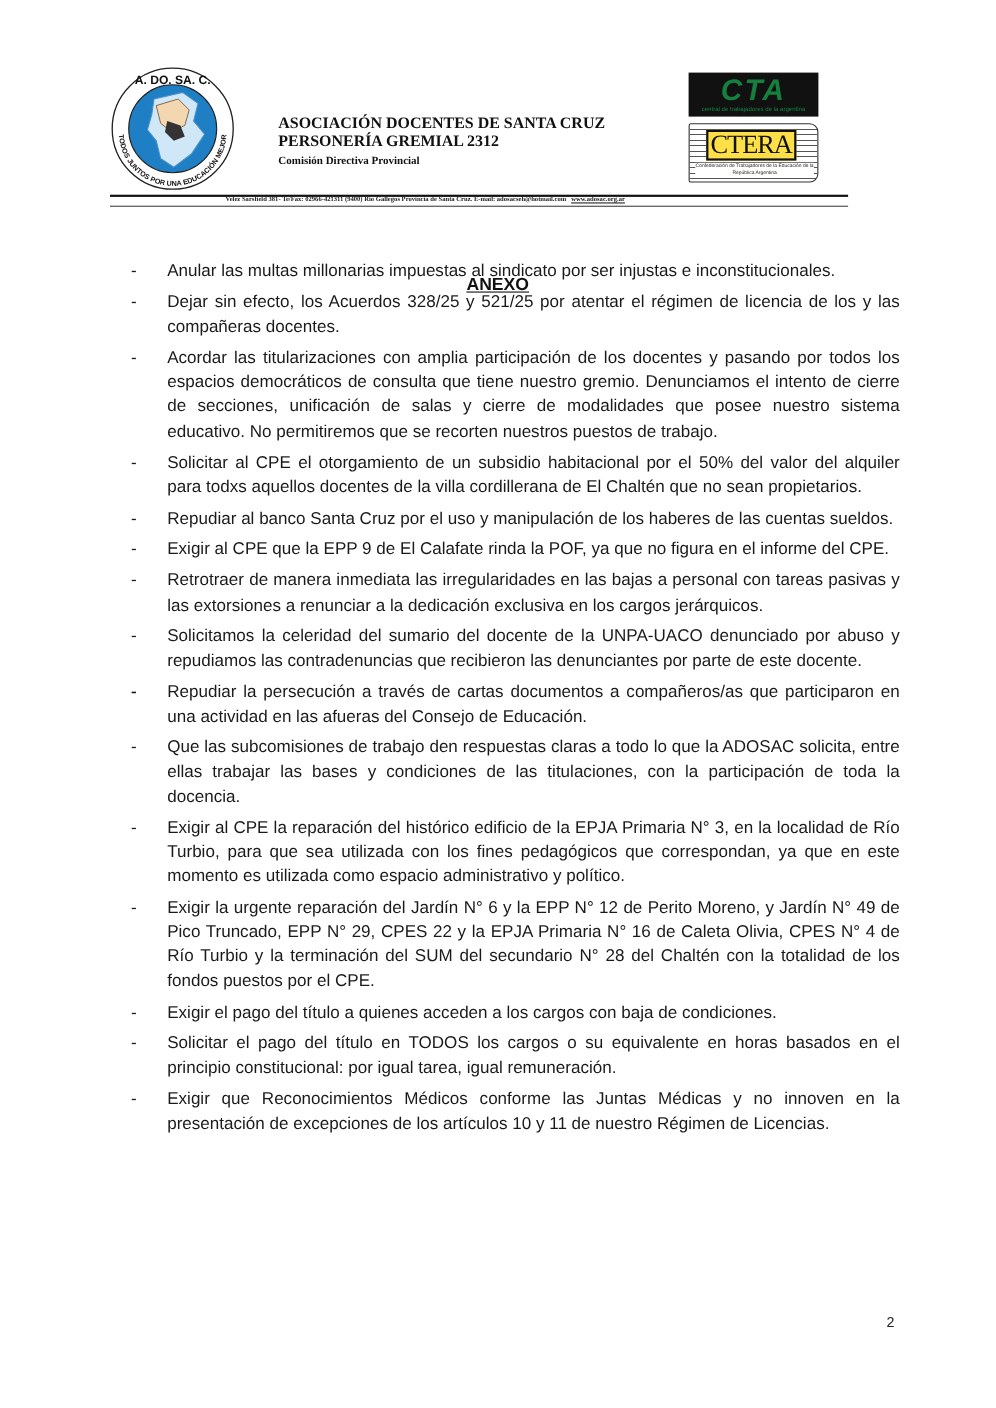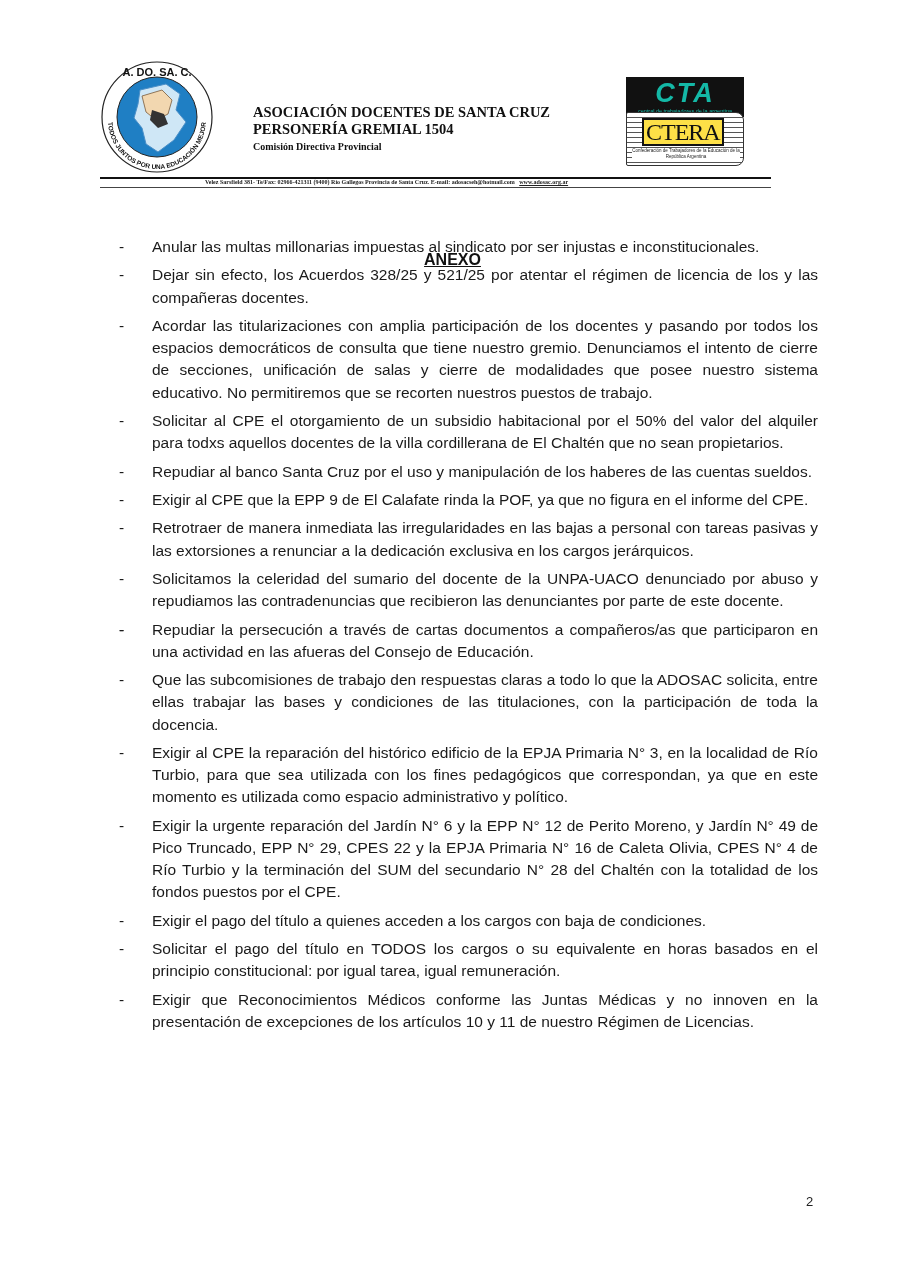--- a/index.html
+++ b/index.html
@@ -4,21 +4,21 @@
 <style>
   html, body { margin:0; padding:0; background:#ffffff; }
   body { width:905px; height:1280px; position:relative; overflow:hidden; font-family:"Liberation Sans", sans-serif; color:#1a1a1a; }
 
   
   .logo-left { position:absolute; left:96px; top:60px; width:122px; height:114px; }
   .header-text { position:absolute; left:253px; top:104px; width:340px; font-family:"Liberation Serif", serif; font-weight:bold; color:#111; }
   .header-text div { font-size:14.5px; line-height:17px; }
   .header-text .l3 { font-size:10px; }
   .logo-right { position:absolute; left:626px; top:66px; width:118px; height:100px; }
-  .cta-box { position:absolute; left:0; top:11px; width:118px; height:40px; background:#111; color:#14b8a6; }
+  .cta-box { position:absolute; left:0; top:0; width:118px; height:40px; background:#111; color:#15803d; }
   .cta-word { position:absolute; left:0; top:2px; width:118px; text-align:center; font-family:"Liberation Sans", sans-serif; font-weight:bold; font-style:italic; font-size:27px; letter-spacing:2px; line-height:28px; }
   .cta-sub { position:absolute; left:0; top:30px; width:118px; text-align:center; font-size:5.5px; line-height:8px; }
   .ctera-box { position:absolute; left:0; top:46px; width:116px; height:52px; border:1px solid #333; border-radius:2px 8px 8px 2px;
      background: repeating-linear-gradient(to bottom, #fff 0px, #fff 4px, #555 4px, #555 5px); }
   .ctera-word { position:absolute; left:16px; top:52px; font-family:"Liberation Serif", serif; font-size:24px; letter-spacing:-1px; color:#111; background:#fde047; padding:0 2px; line-height:24px; border:2px double #111; }
   .ctera-sub { position:absolute; left:6px; top:82px; width:108px; text-align:center; font-size:4.5px; line-height:6px; color:#222; background:#fff; }
 
   .rule-top { position:absolute; left:100px; top:177px; width:671px; height:2px; background:#111; }
   .address { position:absolute; left:205px; top:178px; width:440px; font-family:"Liberation Serif", serif; font-weight:bold; font-size:6px; line-height:8px; color:#222; white-space:nowrap; }
   .address .web { text-decoration:underline; }
@@ -44,21 +44,21 @@
     <text x="61" y="16" text-anchor="middle" font-family="Liberation Sans, sans-serif" font-size="11" font-weight="bold" fill="#111">A. DO. SA. C.</text>
     <path id="ringpath" d="M12 60 A49 49 0 0 0 110 60" fill="none"></path>
     <text font-family="Liberation Sans, sans-serif" font-size="6.5" fill="#111" font-weight="bold">
       <textPath href="#ringpath" startOffset="50%" text-anchor="middle">TODOS JUNTOS POR UNA EDUCACIÓN MEJOR</textPath>
     </text>
   </svg>
 </div>
 
 <div class="header-text">
   <div>ASOCIACIÓN DOCENTES DE SANTA CRUZ</div>
-  <div>PERSONERÍA GREMIAL 1504</div>
+  <div>PERSONERÍA GREMIAL 2312</div>
   <div class="l3">Comisión Directiva Provincial</div>
 </div>
 
 <div class="logo-right">
   <div class="cta-box">
     <div class="cta-word">CTA</div>
     <div class="cta-sub">central de trabajadores de la argentina</div>
   </div>
   <div class="ctera-box"></div>
   <div class="ctera-word">CTERA</div>

